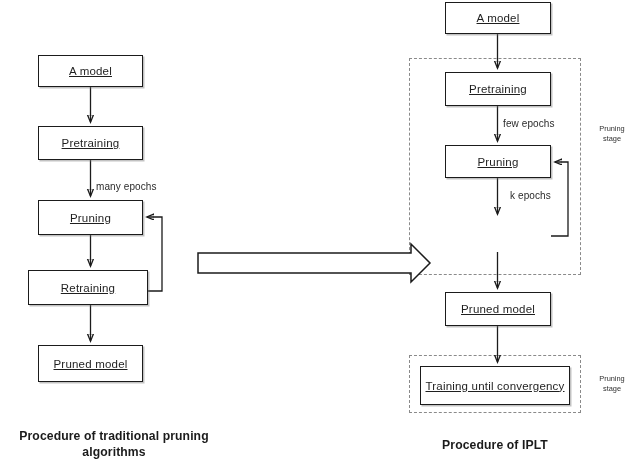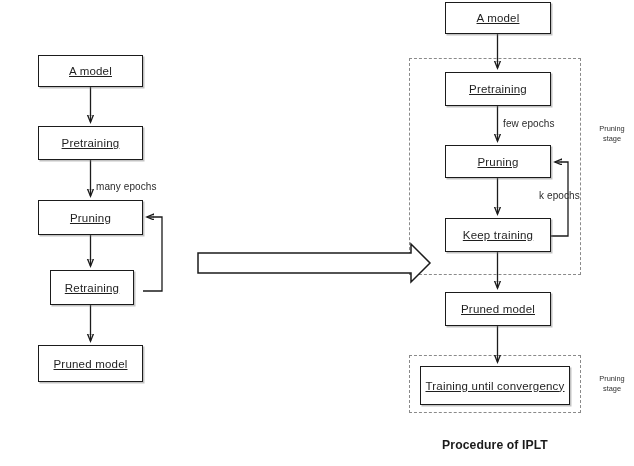--- a/index.html
+++ b/index.html
@@ -87,21 +87,21 @@
   </div>
 
   <div class="node" style="left:38px;top:126px;width:105px;height:34px;">
     <span>Pretraining</span>
   </div>
 
   <div class="node" style="left:38px;top:200px;width:105px;height:35px;">
     <span>Pruning</span>
   </div>
 
-  <div class="node" style="left:50px;top:270px;width:84px;height:35px;">
+  <div class="node" style="left:28px;top:270px;width:120px;height:35px;">
     <span>Retraining</span>
   </div>
 
   <div class="node" style="left:38px;top:345px;width:105px;height:37px;">
     <span>Pruned model</span>
   </div>
 
   <div class="edge-label" style="left:96px;top:173px;margin-top:8px;">many epochs</div>
 
 
@@ -110,42 +110,40 @@
   </div>
 
   <div class="node" style="left:445px;top:72px;width:106px;height:34px;">
     <span>Pretraining</span>
   </div>
 
   <div class="node" style="left:445px;top:145px;width:106px;height:33px;">
     <span>Pruning</span>
   </div>
 
-  <div class="node" style="left:445px;top:218px;width:106px;height:34px;">
-    <span>Keep training</span>
-  </div>
 
   <div class="node" style="left:445px;top:292px;width:106px;height:34px;">
     <span>Pruned model</span>
   </div>
 
   <div class="node" style="left:420px;top:366px;width:150px;height:39px;">
     <span>Training until convergency</span>
   </div>
 
   <div class="edge-label" style="left:503px;top:118px;">few epochs</div>
 
-  <div class="edge-label" style="left:517px;top:190px;padding-left:22px;">k epochs</div>
+  <div class="edge-label" style="left:488px;top:190px;padding-left:22px;">k epochs</div>
 
   <div class="stage-label" style="left:592px;top:124px;width:40px;">
     <div>Pruning</div>
     <div>stage</div>
   </div>
 
   <div class="stage-label" style="left:592px;top:374px;width:40px;">
     <div>Pruning</div>
     <div>stage</div>
   </div>
 
+  <div class="caption" style="left:0px;top:428px;width:228px;">Procedure of traditional pruning algorithms</div>
 
   <div class="caption" style="left:400px;top:437px;width:190px;">Procedure of IPLT</div>
 
 </div>
 
 </body></html>

